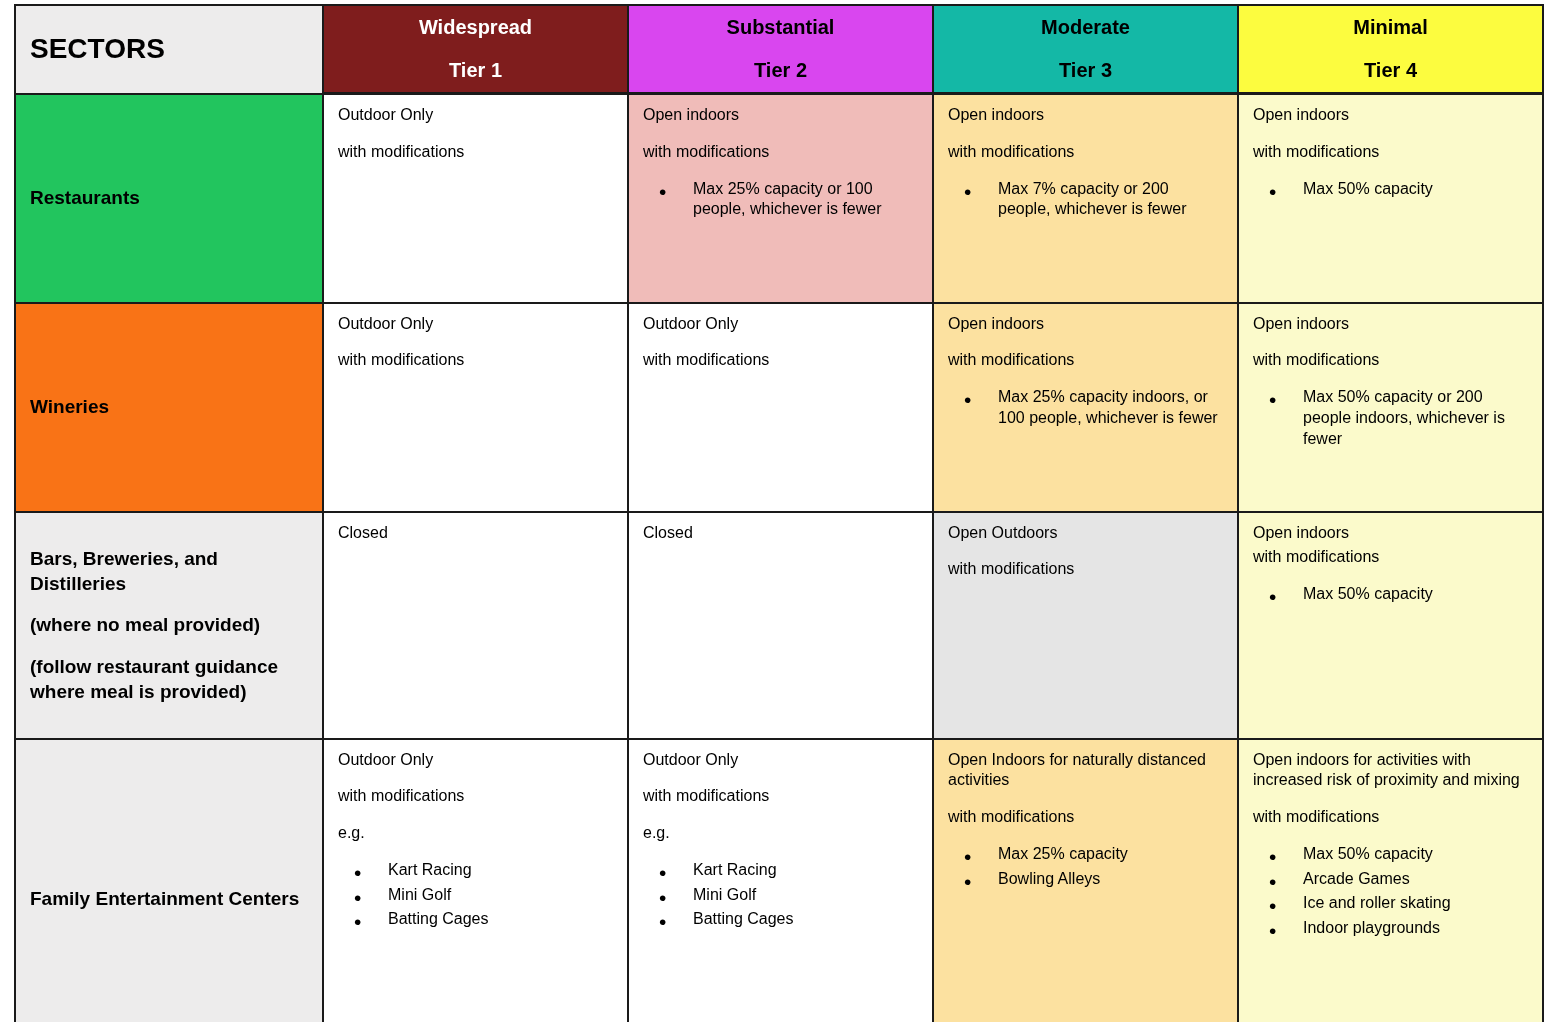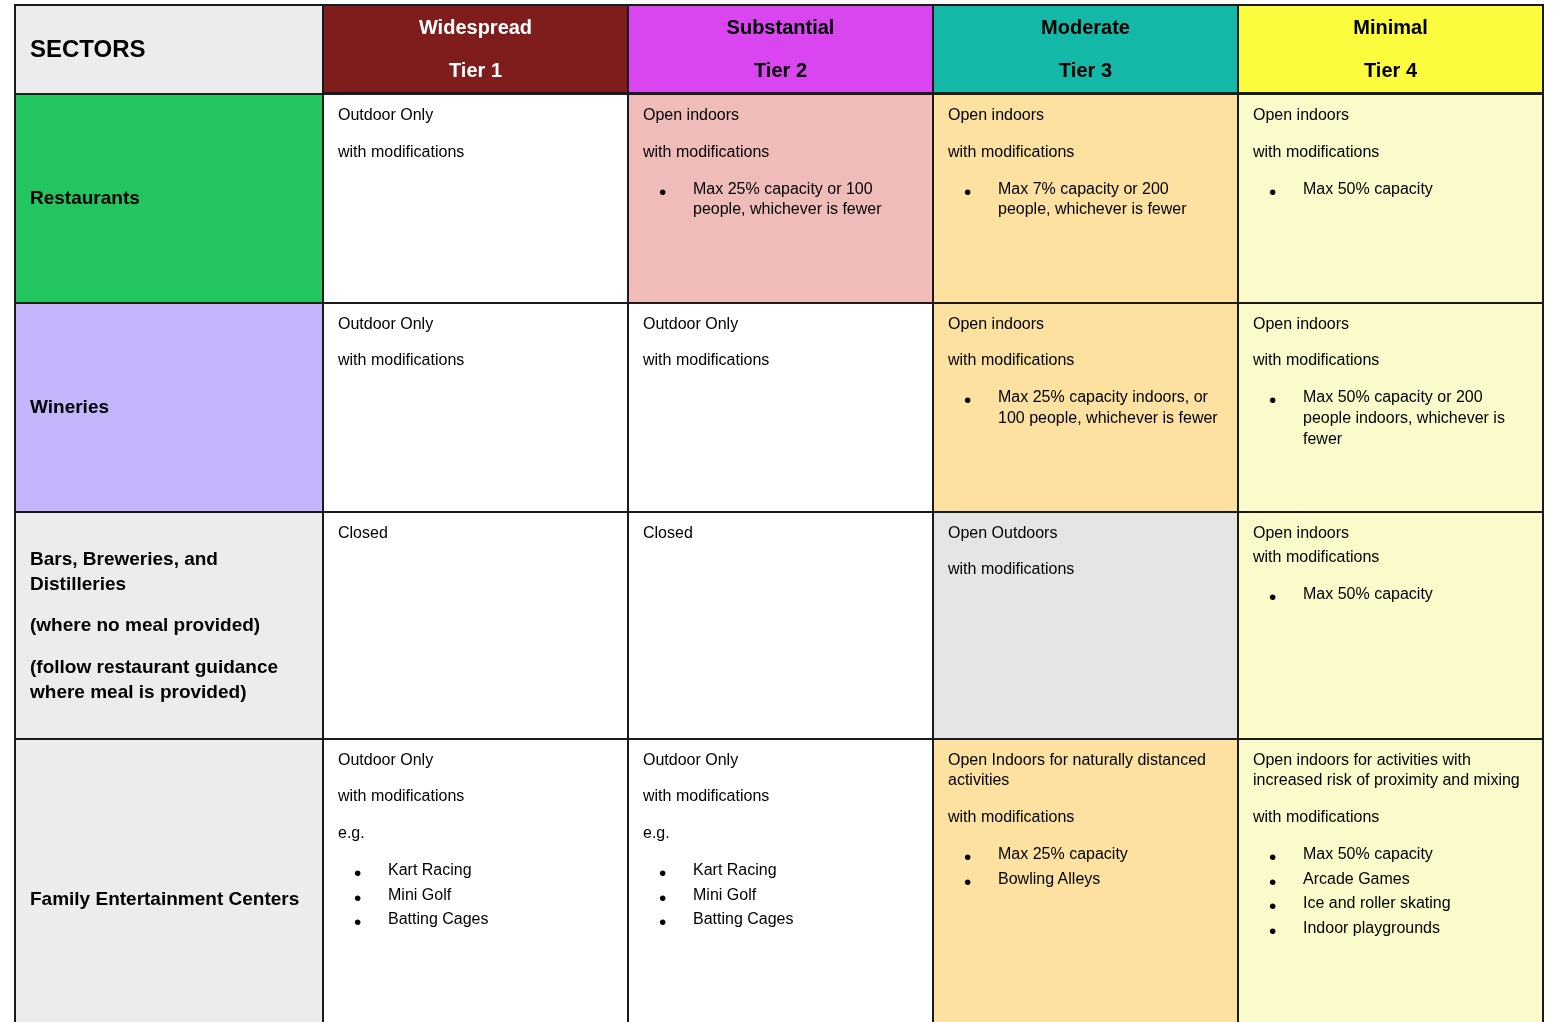--- a/index.html
+++ b/index.html
@@ -32,21 +32,21 @@
   tr.hdr-row { height: 84px; }
   tr.r-restaurants { height: 209px; }
   tr.r-wineries    { height: 209px; }
   tr.r-bars        { height: 227px; }
   tr.r-fec         { height: 320px; }
 
   th.corner {
     background: #edecec;
     vertical-align: middle;
     text-align: left;
-    font-size: 24px;
+    font-size: 28px;
     font-weight: bold;
     color: #000;
   }
   th.tier-hdr {
     text-align: center;
     vertical-align: top;
     font-weight: bold;
     font-size: 20px;
     padding-top: 8px;
     border-bottom-width: 3px;
@@ -149,21 +149,21 @@
       <td class="body-cell" style="background-color: rgb(251, 250, 203);">
             <p class="para">Open indoors</p>
             <p class="para">with modifications</p>
             <ul class="bullets">
               <li>Max 50% capacity</li>
             </ul>
           </td>
     </tr>
 
     <tr class="r-wineries">
-      <td class="sector" style="background-color: #c4b5fd; margin-top: 32px;">
+      <td class="sector" style="background-color: #f97316; margin-top: 32px;">
             <p class="para">Wineries</p>
           </td>
       <td class="body-cell" style="background-color: rgb(255, 255, 255);">
             <p class="para">Outdoor Only</p>
             <p class="para">with modifications</p>
           </td>
       <td class="body-cell" style="background-color: rgb(255, 255, 255);">
             <p class="para">Outdoor Only</p>
             <p class="para">with modifications</p>
           </td>

